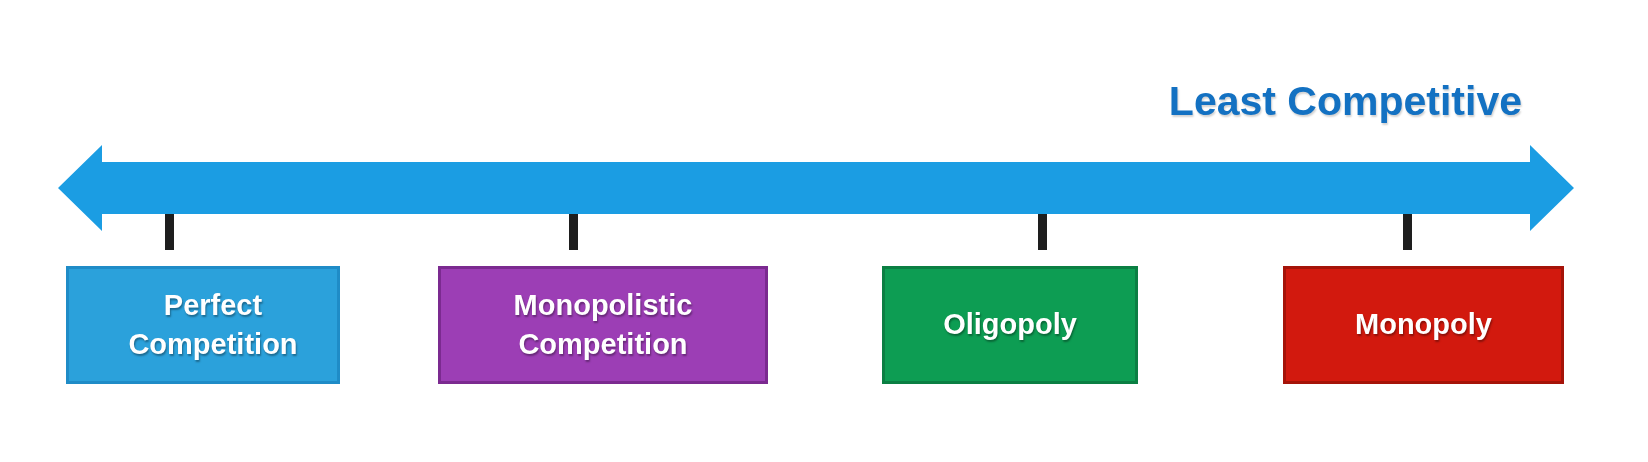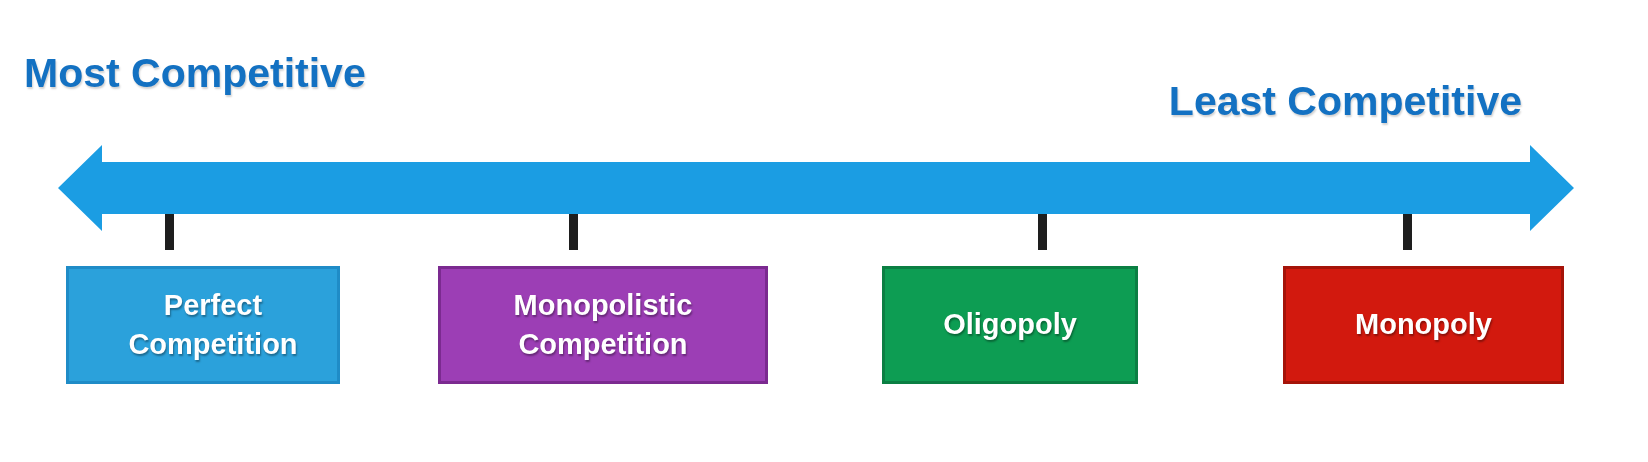--- a/index.html
+++ b/index.html
@@ -65,21 +65,20 @@
     line-height: 1.35;
     text-shadow: 1px 2px 2px rgba(0,0,0,0.35);
     padding: 0 14px;
   }
 </style>
 </head>
 <body>
 
 <div class="canvas">
 
-  <div class="title title-left" style="color: rgb(19, 113, 194);">Most Competitive</div>
 
   <div class="title title-right" style="color: rgb(19, 113, 194); margin-top: 28px;">Least Competitive</div>
 
   <svg class="arrow-svg" viewBox="0 0 1516 86" preserveAspectRatio="none">
     <polygon points="0,43 44,0 44,17 1472,17 1472,0 1516,43 1472,86 1472,69 44,69 44,86" style="fill: rgb(27, 157, 227);"></polygon>
   </svg>
 
   <div class="tick tick-1" style="background-color: rgb(30, 30, 30);"></div>
   <div class="tick tick-2" style="background-color: rgb(30, 30, 30);"></div>
   <div class="tick tick-3" style="background-color: rgb(30, 30, 30);"></div>

